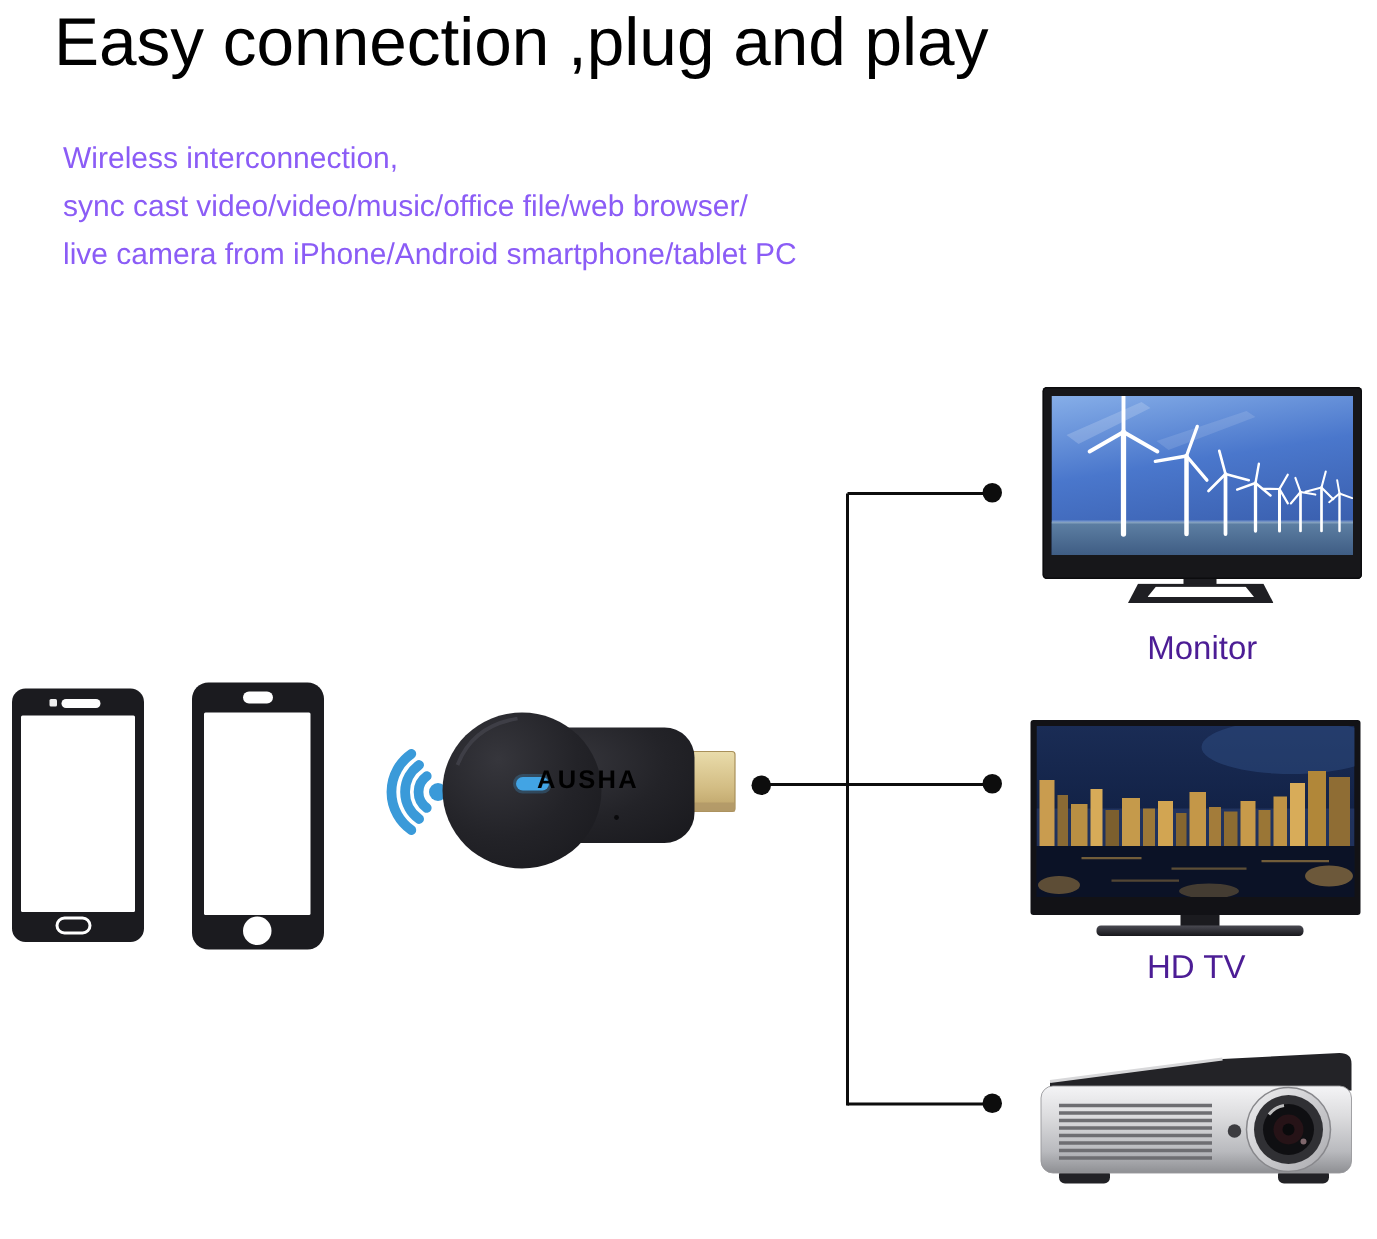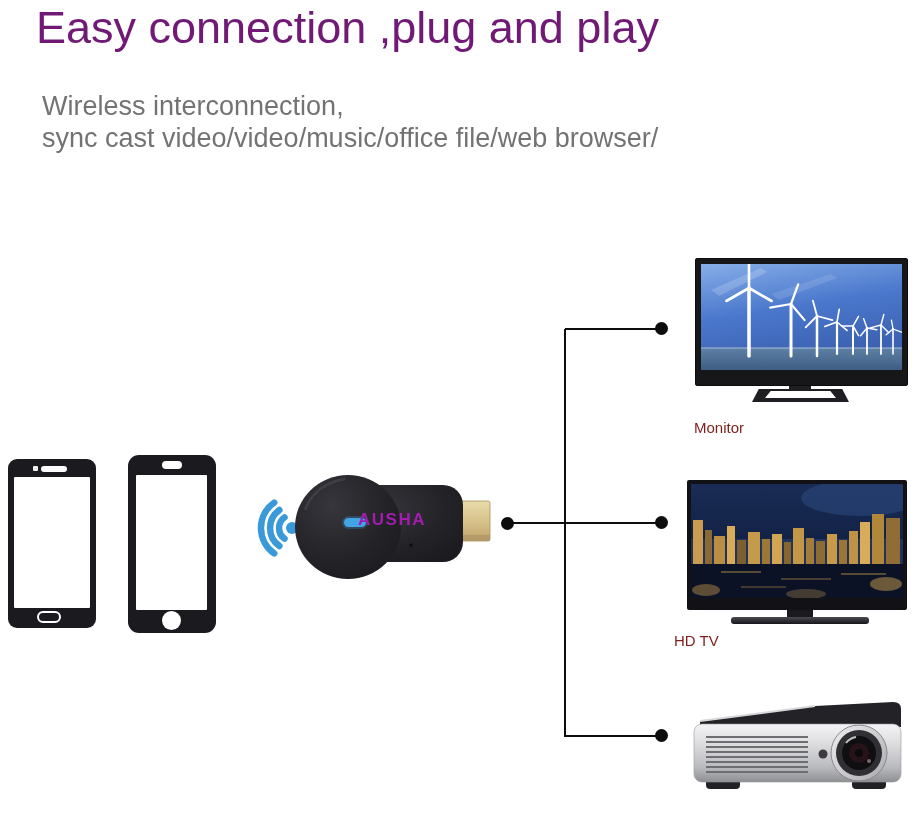--- a/index.html
+++ b/index.html
@@ -6,73 +6,74 @@
   #canvas{
     position:relative;width:918px;height:826px;background:#ffffff;overflow:hidden;
     font-family:"Liberation Sans", sans-serif;
   }
   .abs{position:absolute;}
 
   
   .title{
     left:36px;top:2px;width:860px;
     font-size:45px;font-weight:400;letter-spacing:0px;
-    color:#701a75;white-space:nowrap;margin:0;
+    color:#000000;white-space:nowrap;margin:0;
   }
-  .para{left:42px;top:90px;width:720px;font-size:27px;line-height:32px;color:#737373;}
+  .para{left:42px;top:90px;width:720px;font-size:20px;line-height:32px;color:#8b5cf6;}
 
   
   .phone{background:#1b1b1f;}
   .phone-a{left:8px;top:459px;width:88px;height:169px;border-radius:9px;}
   .phone-a .screen{left:6px;top:18px;width:76px;height:131px;background:#fff;border-radius:1px;}
   .phone-a .cam-dot{left:25px;top:7px;width:5px;height:5px;background:#efefef;border-radius:1px;}
   .phone-a .speaker{left:33px;top:7px;width:26px;height:6px;background:#fdfdfd;border-radius:3px;}
   .phone-a .home-pill{left:29px;top:152px;width:24px;height:12px;border:2.5px solid #fff;border-radius:7px;background:transparent;box-sizing:border-box;}
   .phone-b{left:128px;top:455px;width:88px;height:178px;border-radius:11px;}
   .phone-b .screen{left:8px;top:20px;width:71px;height:135px;background:#fff;border-radius:1px;}
   .phone-b .speaker{left:34px;top:6px;width:20px;height:8px;background:#fff;border-radius:4px;}
   .phone-b .home-circle{left:34px;top:156px;width:19px;height:19px;background:#fff;border-radius:50%;}
   .dongle-brand{
     left:342px;top:510px;width:100px;text-align:center;
-    color:#a21caf;font-size:17px;font-weight:bold;letter-spacing:1.5px;
+    color:#000000;font-size:17px;font-weight:bold;letter-spacing:1.5px;
   }
 
   
   .cline{background:#0d0d0d;}
   .cdot{width:13px;height:13px;border-radius:50%;background:#0d0d0d;}
 
   
   .monitor-frame{left:695px;top:258px;width:213px;height:128px;background:#17171a;border-radius:3px;box-shadow:0 0 0 1px #0c0c0e inset;}
   .monitor-screen{left:701px;top:264px;width:201px;height:106px;}
   .monitor-stand-neck{left:789px;top:386px;width:22px;height:5px;background:#1f1f23;}
   .monitor-stand{left:752px;top:389px;width:97px;height:13px;background:#1f1f23;-webkit-clip-path:polygon(7% 0,93% 0,100% 100%,0 100%);clip-path:polygon(7% 0,93% 0,100% 100%,0 100%);}
   .monitor-stand-cut{left:765px;top:391px;width:71px;height:7px;background:#ffffff;-webkit-clip-path:polygon(8% 0,92% 0,100% 100%,0 100%);clip-path:polygon(8% 0,92% 0,100% 100%,0 100%);}
 
   .tv-frame{left:687px;top:480px;width:220px;height:130px;background:#121216;border-radius:2px;}
   .tv-screen{left:691px;top:484px;width:212px;height:114px;}
   .tv-stand-neck{left:787px;top:610px;width:26px;height:8px;background:#1b1b1f;}
   .tv-stand-bar{left:731px;top:617px;width:138px;height:7px;border-radius:3px;background:linear-gradient(#4a4a52,#17171b);}
 
   .projector{left:690px;top:697px;width:215px;height:96px;}
 
-  .dev-label{width:215px;color:#7f1d1d;font-size:15px;}
+  .dev-label{width:215px;text-align:center;color:#4c1d95;font-size:22px;}
   .label-monitor{left:694px;top:419px;}
-  .label-hdtv{left:674px;top:632px;}
+  .label-hdtv{left:690px;top:632px;}
   .label-projector{left:690px;top:797px;}
 </style>
 </head>
 <body>
 
 <div id="canvas">
 
   <h1 class="abs title">Easy connection ,plug and play</h1>
 
   <div class="abs para">
     <div>Wireless interconnection,</div>
     <div>sync cast video/video/music/office file/web browser/</div>
+    <div>live camera from iPhone/Android smartphone/tablet PC</div>
   </div>
 
   <div class="abs phone phone-a">
     <div class="abs screen"></div>
     <div class="abs cam-dot"></div>
     <div class="abs speaker"></div>
     <div class="abs home-pill"></div>
   </div>
 
   <div class="abs phone phone-b">

